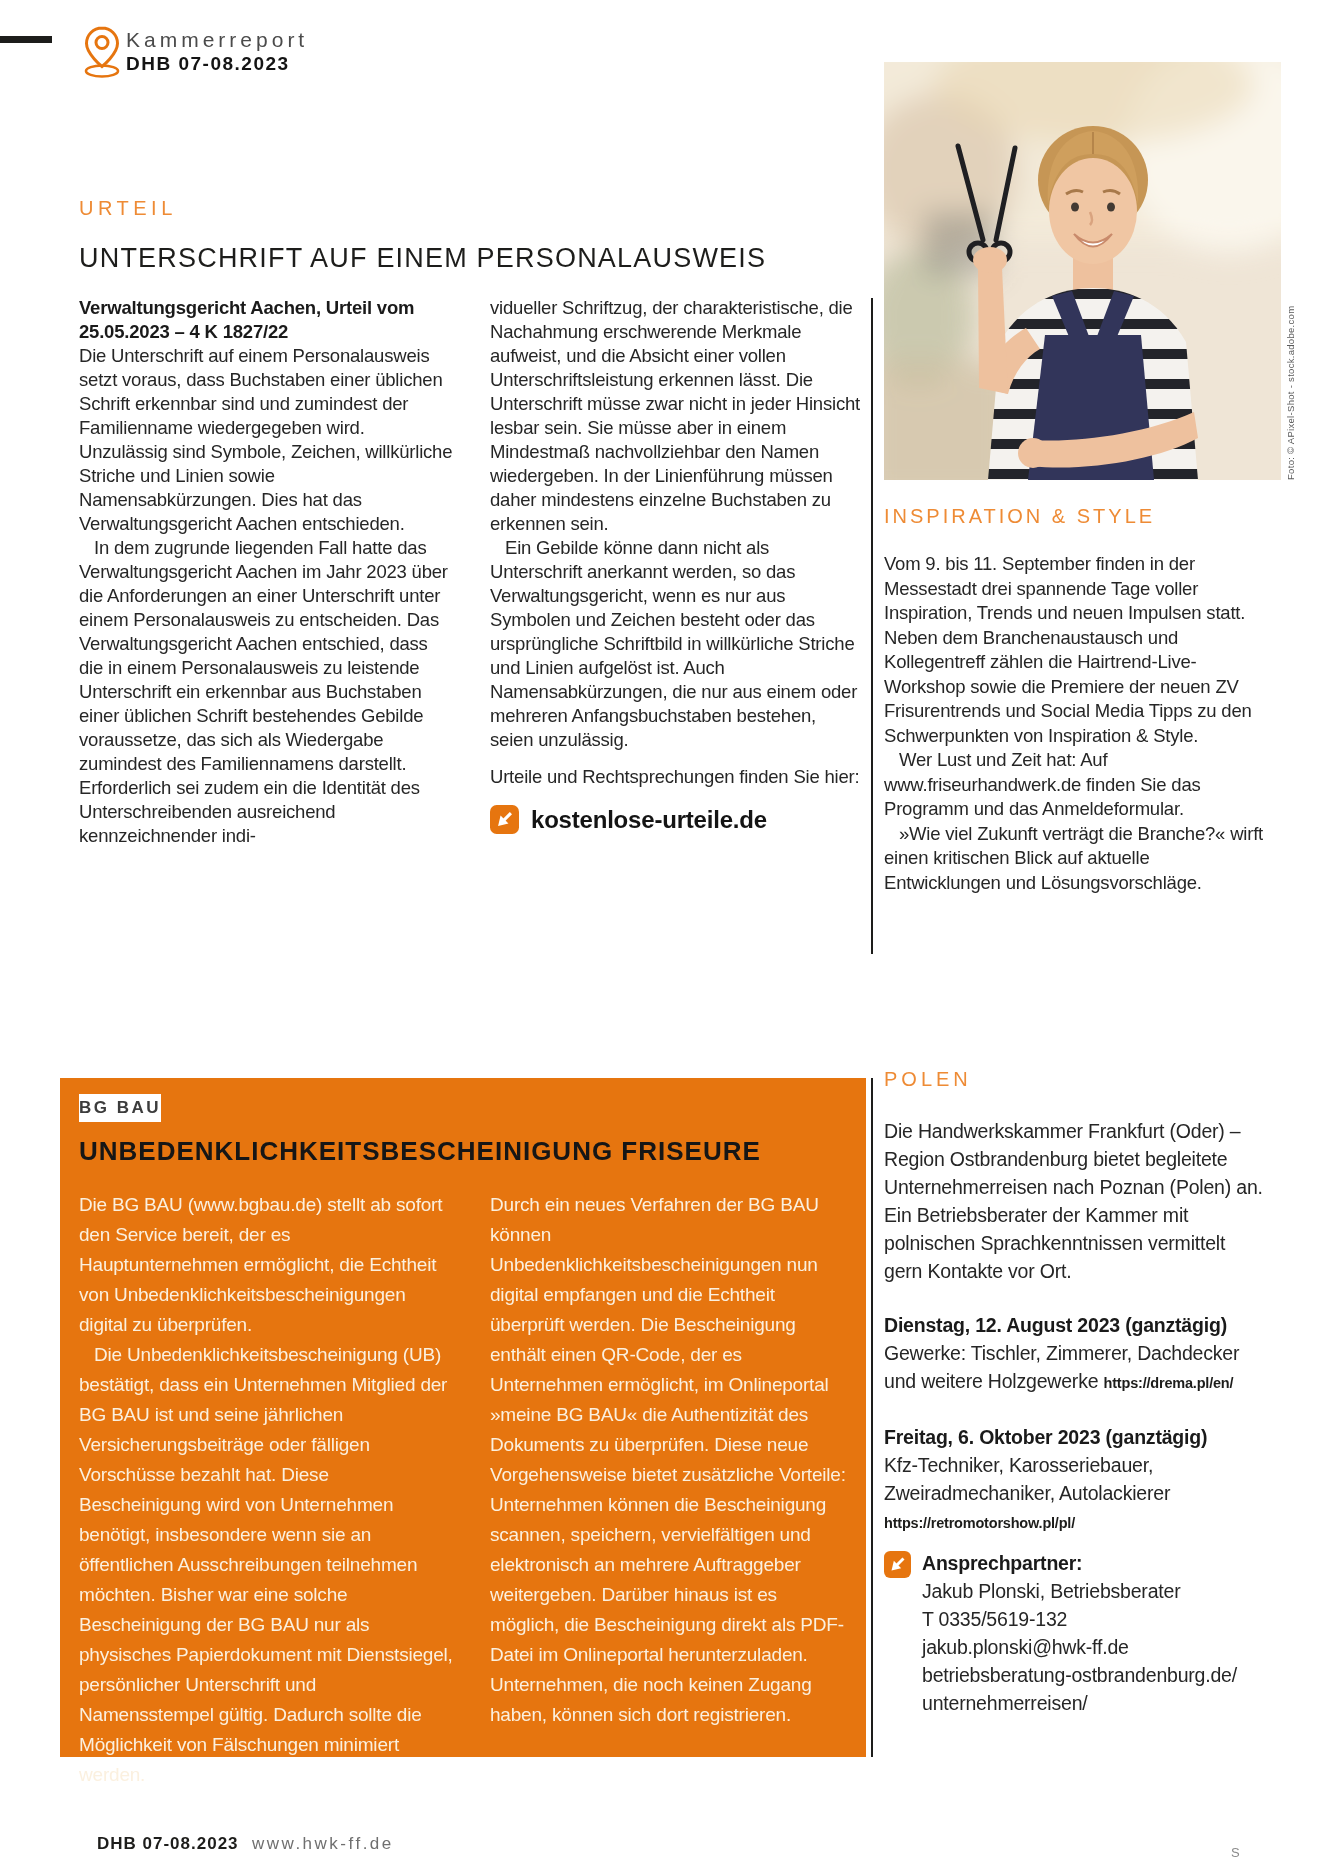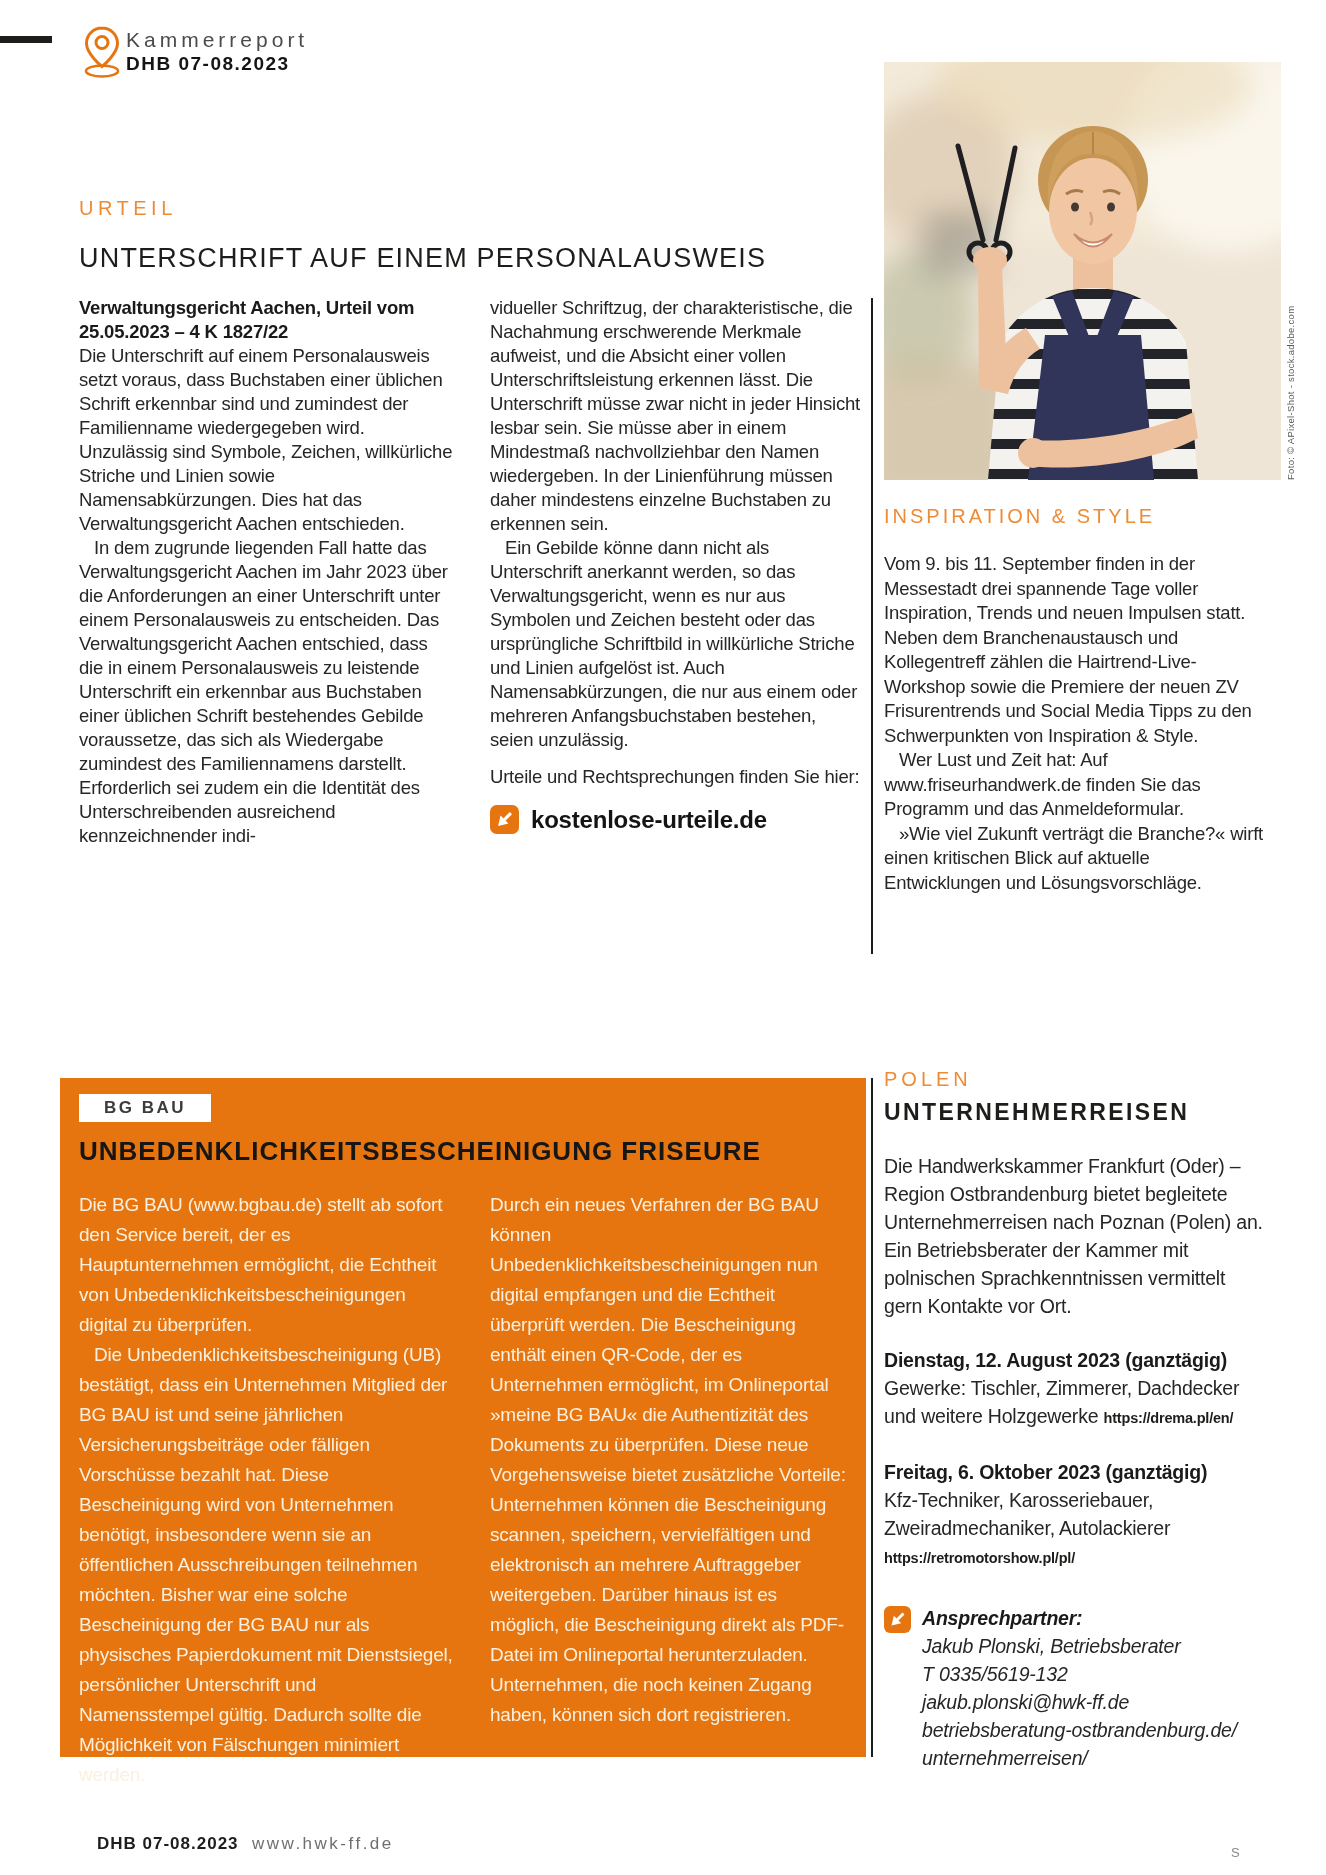--- a/index.html
+++ b/index.html
@@ -27,21 +27,21 @@
   .vline{width:1.5px;background:#1d1d1b;}
 
   
   .linkrow{display:flex;align-items:center;gap:12px;margin-top:16px;}
   .linkicon{width:29px;height:29px;flex:0 0 auto;}
   .linklabel{font-size:24px;font-weight:700;color:#141414;letter-spacing:-0.2px;}
 
   
   .obox{left:60px;top:1078px;width:806px;height:679px;background:#E6750F;}
   .obox-label{left:19px;top:16px;background:#ffffff;color:#3c3c3c;font-size:17px;font-weight:700;
-              letter-spacing:2.5px;padding:4px 25px;}
+              letter-spacing:2.5px;padding:4px 0;}
   .obox-title{left:19px;top:58px;font-size:26px;font-weight:700;letter-spacing:1px;color:#161616;}
   .obody{font-size:19px;line-height:30px;letter-spacing:-0.2px;color:#FBF0DF;}
 
   
   .pbody{font-size:19.5px;line-height:28px;letter-spacing:-0.2px;color:#262626;}
   .ev-title{font-weight:700;color:#1a1a1a;}
   .smallurl{font-size:14.5px;font-weight:700;letter-spacing:-0.2px;color:#1d1d1b;}
   .contact{display:flex;gap:11px;align-items:flex-start;}
   .contact .linkicon{width:27px;height:27px;margin-top:2px;}
   .contact-label{font-weight:700;color:#1a1a1a;}
@@ -185,33 +185,32 @@
     </div>
     <div class="abs obody" style="left:430px;top:112px;width:356px;">
       <p>Durch ein neues Verfahren der BG BAU können Unbedenklichkeitsbescheinigungen nun digital empfangen und die Echtheit überprüft werden. Die Bescheinigung enthält einen QR-Code, der es Unternehmen ermöglicht, im Onlineportal »meine BG BAU« die Authentizität des Dokuments zu überprüfen. Diese neue Vorgehensweise bietet zusätzliche Vorteile: Unternehmen können die Bescheinigung scannen, speichern, vervielfältigen und elektronisch an mehrere Auftraggeber weitergeben. Darüber hinaus ist es möglich, die Bescheinigung direkt als PDF-Datei im Onlineportal herunterzuladen. Unternehmen, die noch keinen Zugang haben, können sich dort registrieren.</p>
     </div>
   </div>
 
   <div class="abs vline" style="left:871px;top:1078px;height:679px;"></div>
 
   <div class="abs" style="left:884px;top:1068px;width:384px;">
     <div class="kicker" style="letter-spacing:4px;">POLEN</div>
-    <div class="h2" style="margin-top:8px;">UNTERNEHMERREISEN</div>
     <div class="pbody" style="margin-top:26px;">
       <p>Die Handwerkskammer Frankfurt (Oder) – Region Ostbrandenburg bietet begleitete Unternehmerreisen nach Poznan (Polen) an. Ein Betriebsberater der Kammer mit polnischen Sprachkenntnissen vermittelt gern Kontakte vor Ort.</p>
 
       <p class="ev-title" style="margin-top:26px;">Dienstag, 12. August 2023 (ganztägig)</p>
       <p><span>Gewerke: Tischler, Zimmerer, Dachdecker und weitere Holzgewerke</span>
         <span class="smallurl">https://drema.pl/en/</span></p>
 
       <p class="ev-title" style="margin-top:26px;">Freitag, 6. Oktober 2023 (ganztägig)</p>
       <p><span>Kfz-Techniker, Karosseriebauer, Zweiradmechaniker, Autolackierer</span>
         <span class="smallurl">https://retromotorshow.pl/pl/</span></p>
 
-      <div class="contact" style="margin-top:32px;font-style:italic;">
+      <div class="contact" style="margin-top:12px;">
         <svg class="linkicon" viewBox="0 0 24 24">
           <rect width="24" height="24" rx="5.5" fill="#E6750F"></rect>
           <g transform="rotate(45 12 12)">
             <rect x="10.7" y="4.5" width="2.6" height="8.5" fill="#ffffff"></rect>
             <path d="M7.4 12 L16.6 12 L12 19.5 Z" fill="#ffffff"></path>
           </g>
         </svg>
         <div>
           <div class="contact-label">Ansprechpartner:</div>
           <div>Jakub Plonski, Betriebsberater</div>

